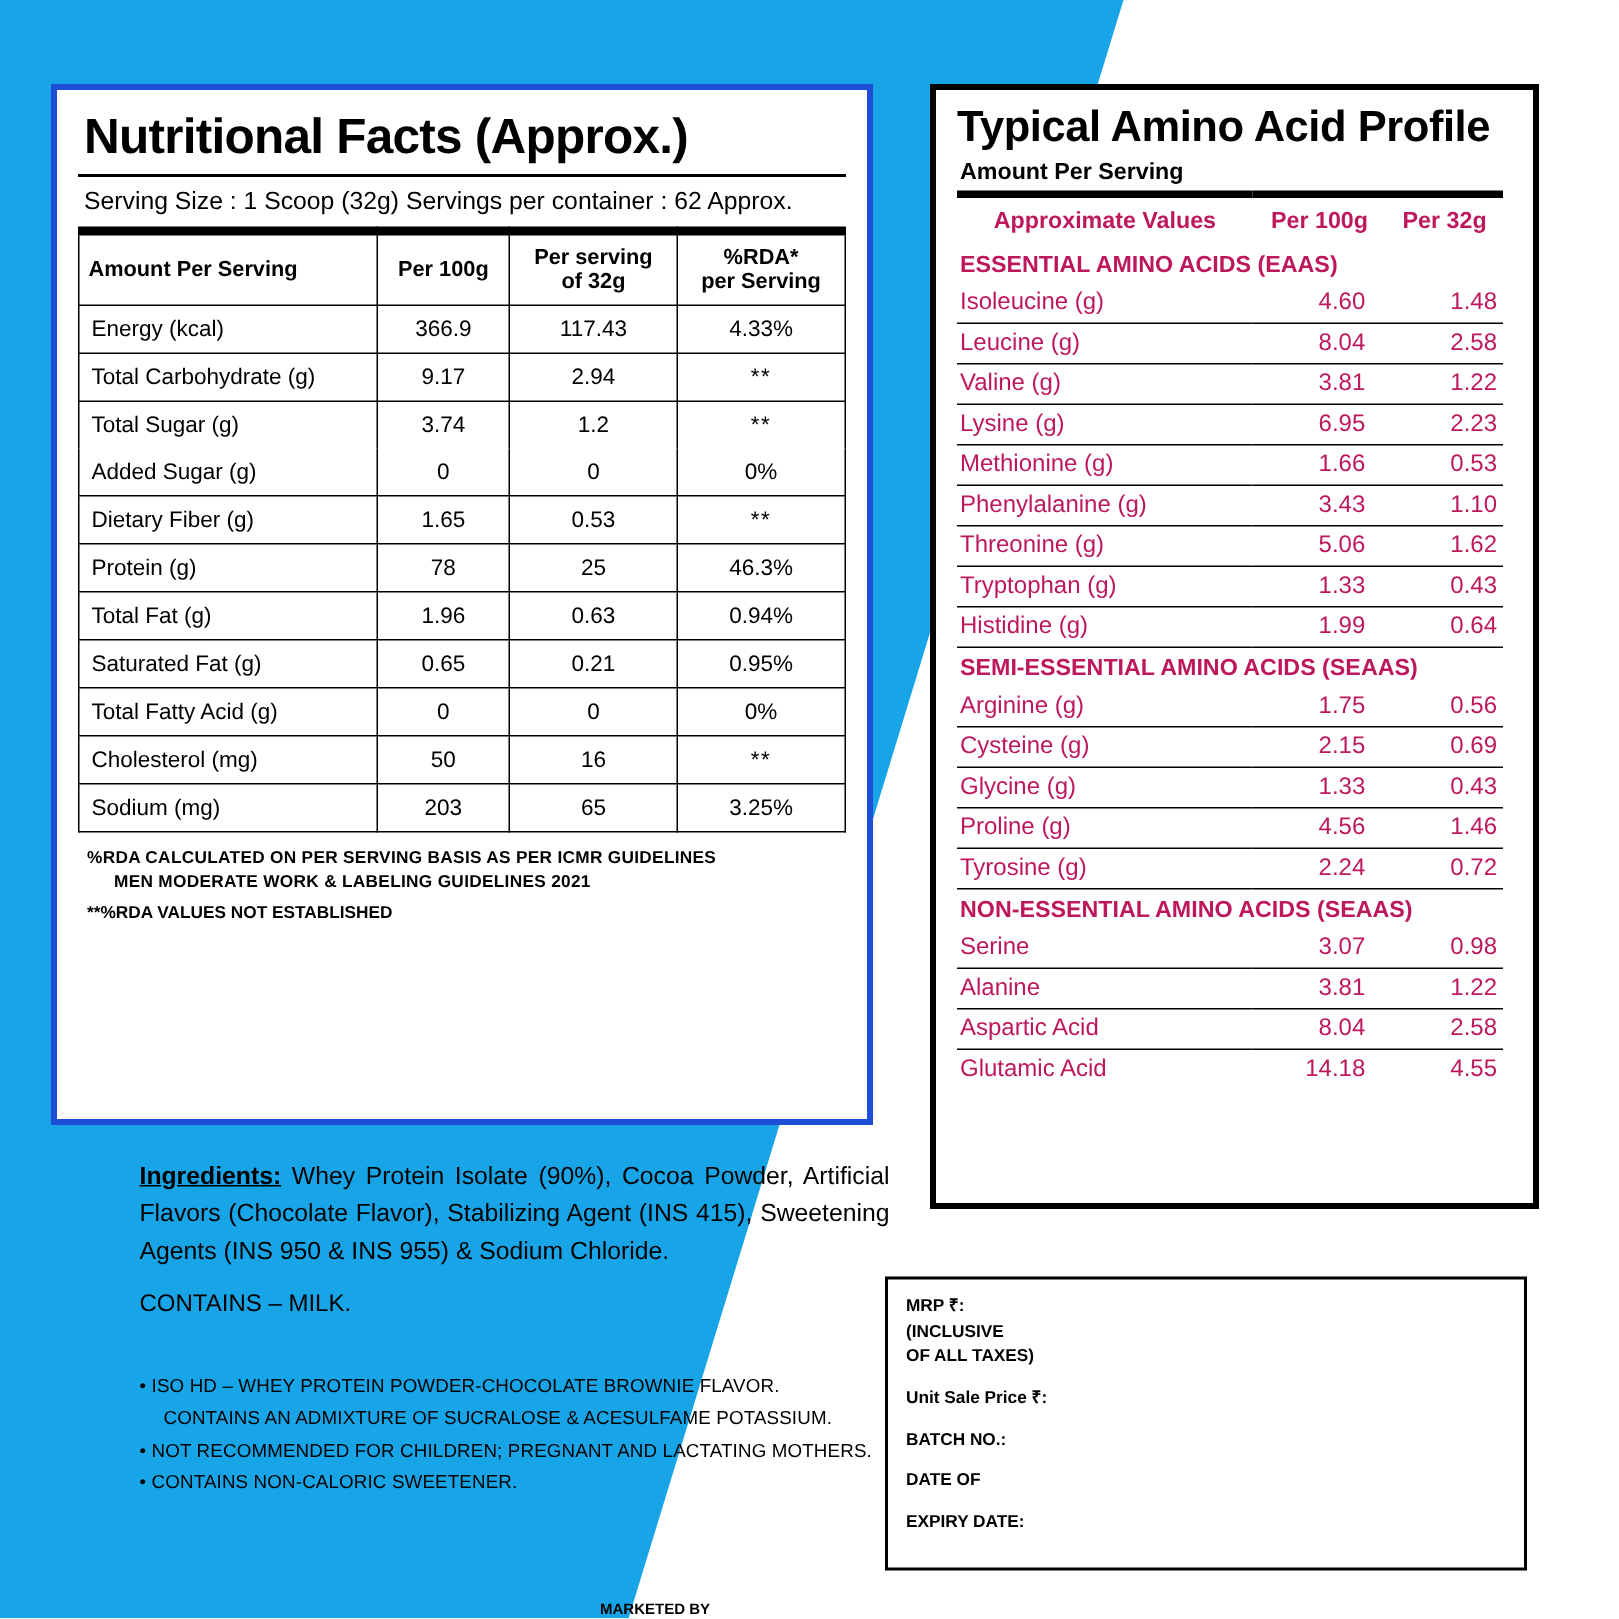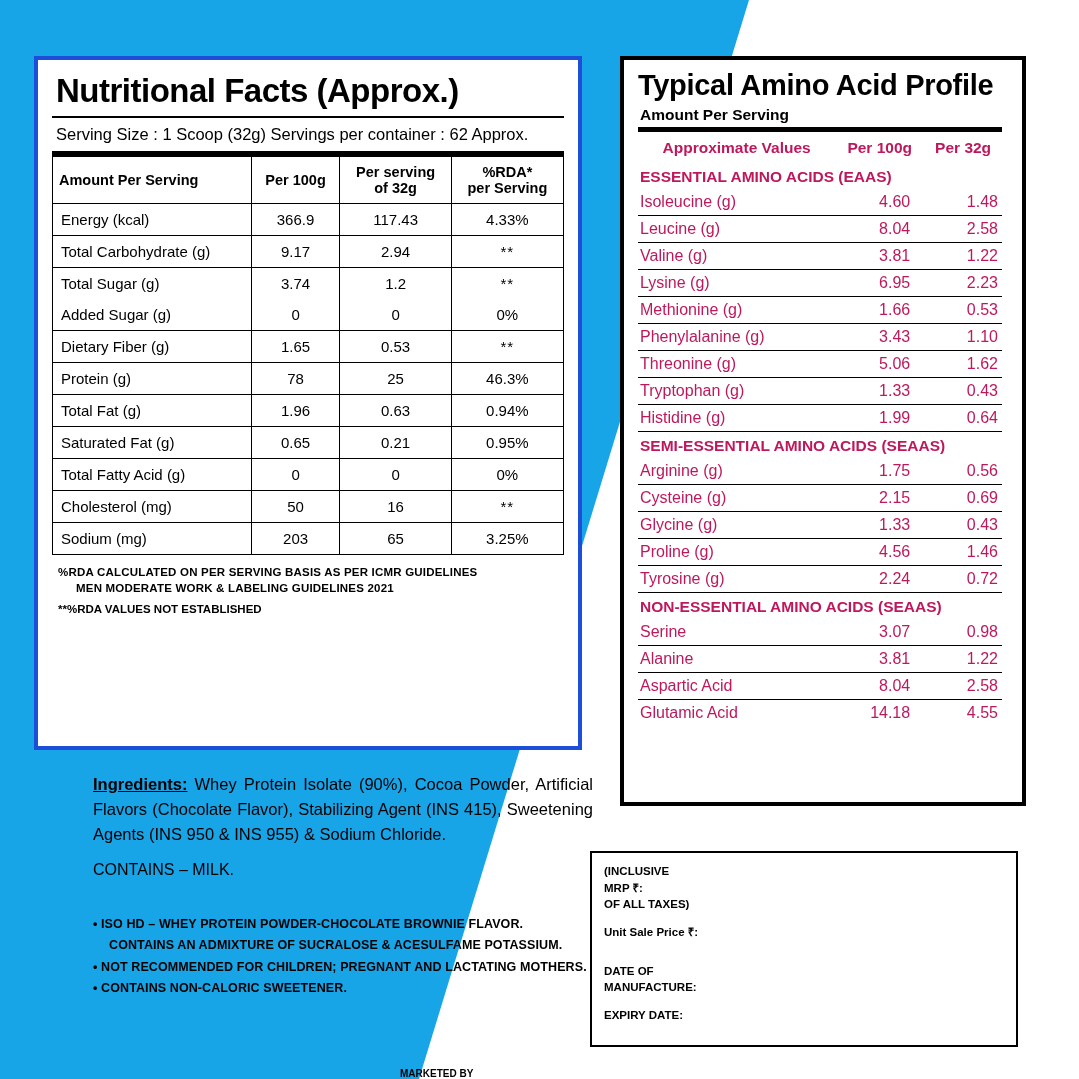--- a/index.html
+++ b/index.html
@@ -80,21 +80,21 @@
 
   
   .ingredients{
     position:absolute;left:93px;top:772px;width:500px;color:#000;
   }
   .ing-line{font-size:16.5px;line-height:1.52;text-align:justify;}
   .ing-line b{font-weight:bold;text-decoration:underline;}
   .contains{font-size:16px;padding-top:14px;}
   .bullets{
     position:absolute;left:93px;top:914px;width:500px;color:#000;
-    font-size:12.5px;line-height:1.7;font-weight:bold;letter-spacing:0.1px;
+    font-size:12.5px;line-height:1.7;font-weight:normal;letter-spacing:0.1px;
   }
   .bullets .sub{display:block;padding-left:16px;}
 
   
   .mrp-box{
     position:absolute;left:590px;top:851px;width:428px;height:196px;
     border:2px solid #000;background:#fff;box-sizing:border-box;
     padding:10px 12px;color:#000;
   }
   .mrp-box div{font-size:11.5px;font-weight:bold;line-height:1.45;}
@@ -338,28 +338,28 @@
     </div>
     <div>
       <span>• NOT RECOMMENDED FOR CHILDREN; PREGNANT AND LACTATING MOTHERS.</span>
     </div>
     <div>
       <span>• CONTAINS NON-CALORIC SWEETENER.</span>
     </div>
   </div>
 
   <div class="mrp-box">
+    <div>MRP ₹:</div>
     <div>(INCLUSIVE</div>
-    <div>MRP ₹:</div>
     <div>OF ALL TAXES)</div>
     <div class="mrp-gap"></div>
     <div>Unit Sale Price ₹:</div>
     <div class="mrp-gap"></div>
+    <div>BATCH NO.:</div>
     <div class="mrp-gap"></div>
     <div>DATE OF</div>
-    <div>MANUFACTURE:</div>
     <div class="mrp-gap"></div>
     <div>EXPIRY DATE:</div>
   </div>
 
   <div class="marketed">MARKETED BY</div>
 
 </div>
 
 </body></html>

